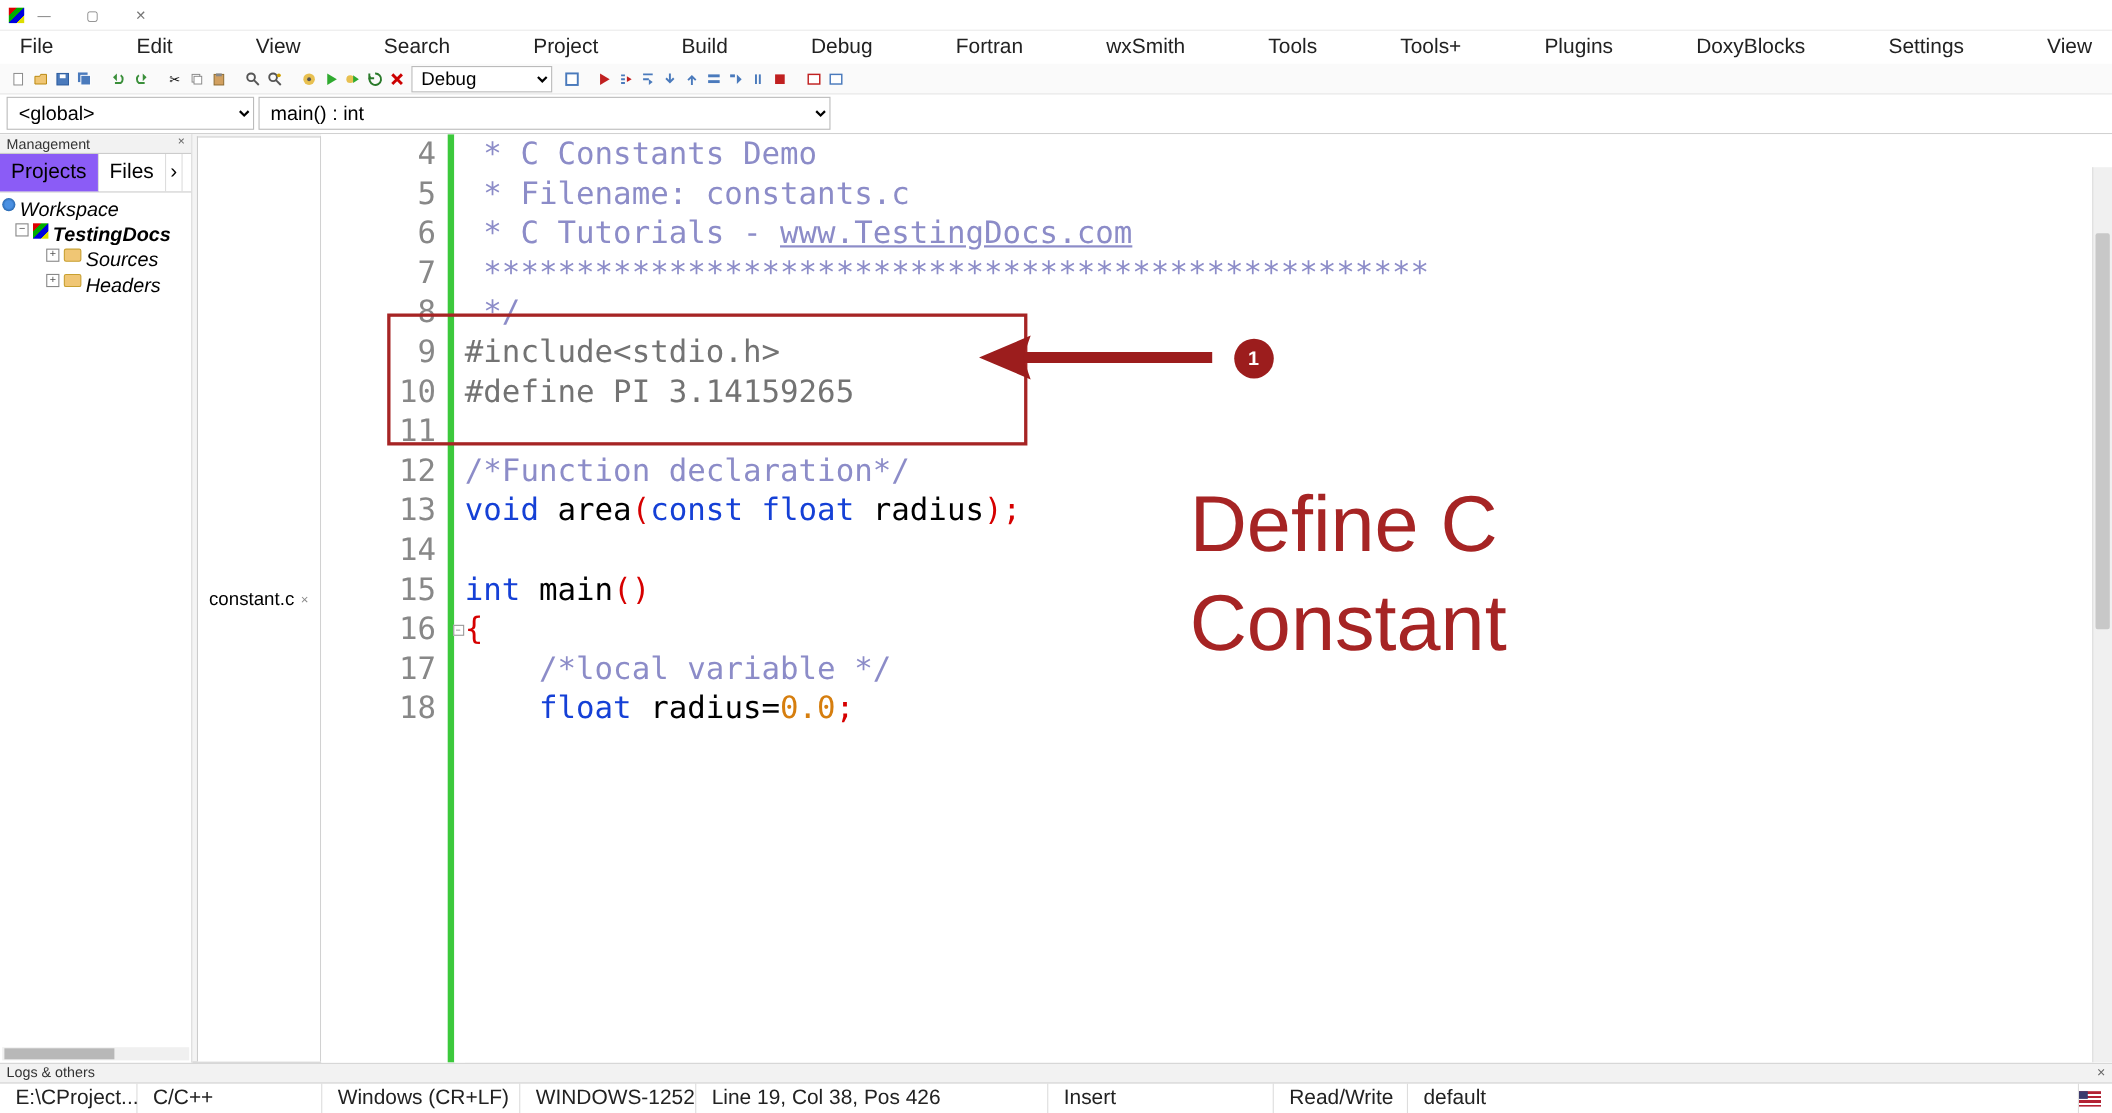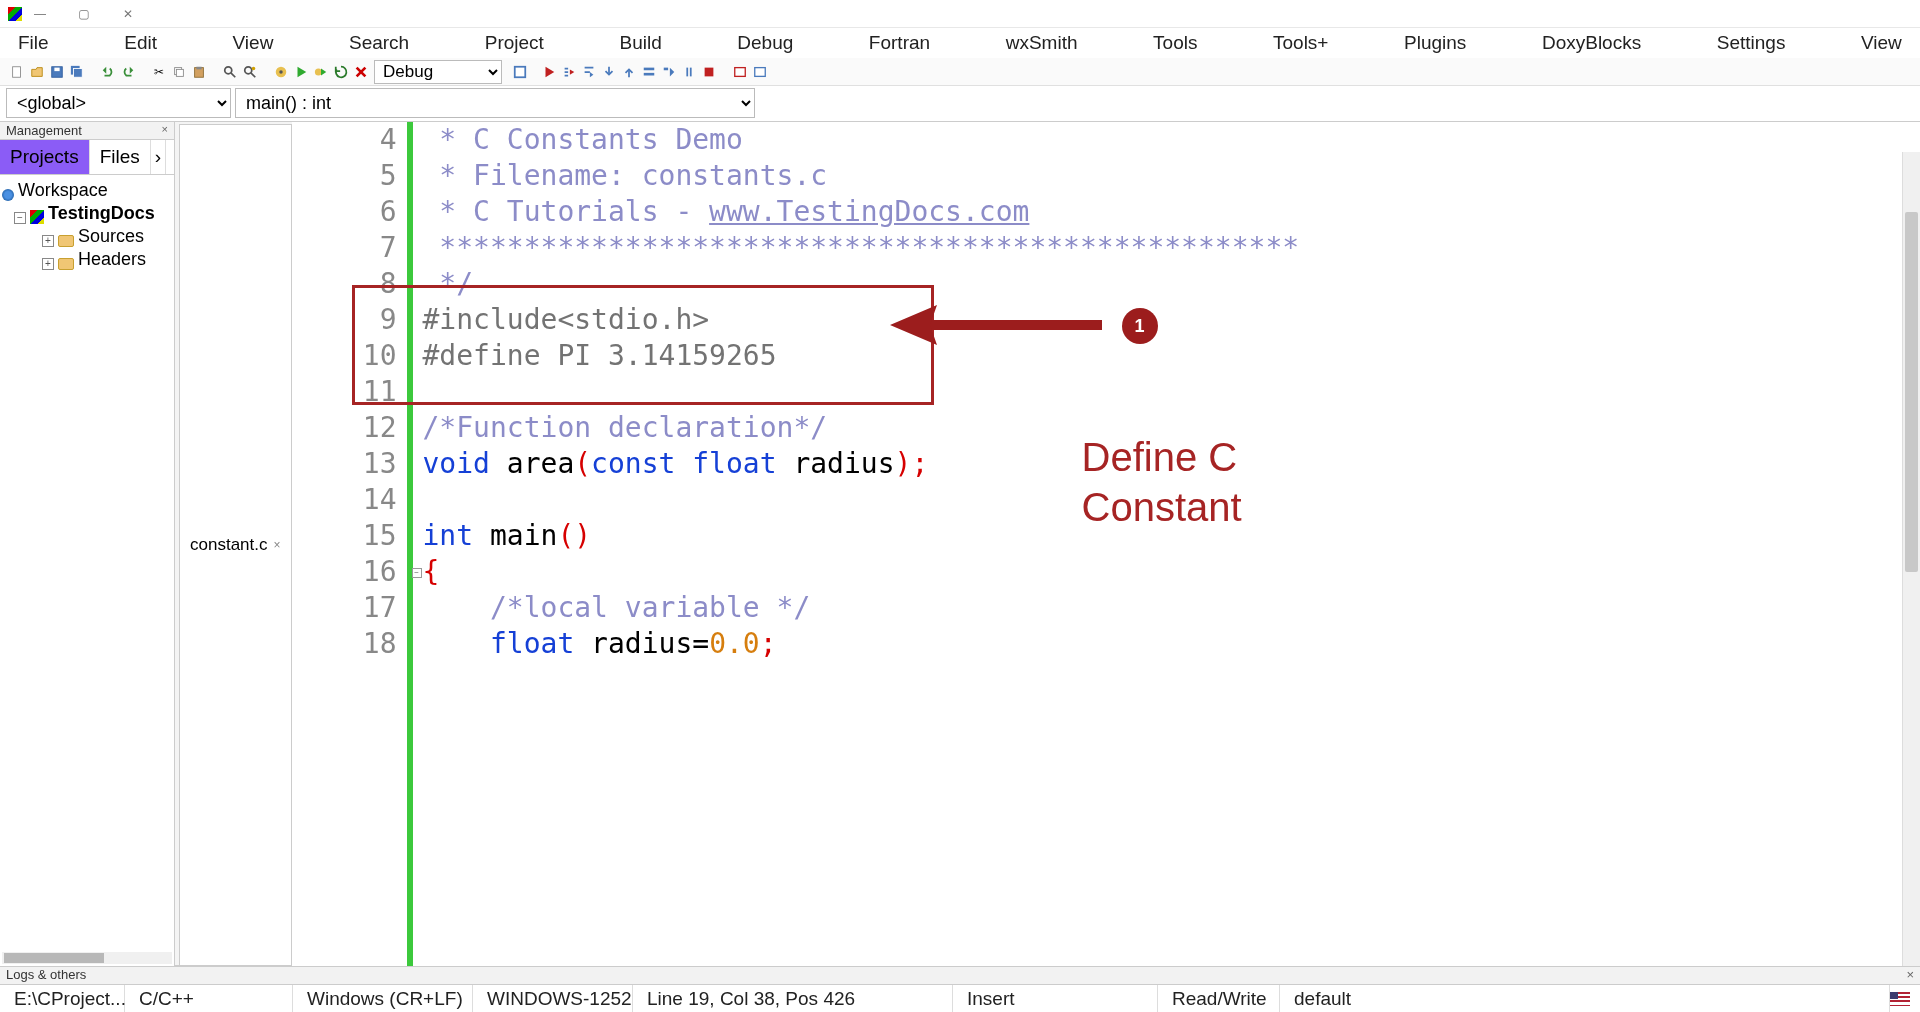--- a/index.html
+++ b/index.html
@@ -33,21 +33,21 @@
 
 .main { display: flex; height: calc(100% - 28px - 30px - 28px - 36px - 18px - 28px); }
 .sidebar { width: 175px; background: #fff; border-right: 1px solid #ccc; overflow: hidden; }
 .sidebar-title { background: #f2f2f2; border-bottom: 1px solid #ccc; padding: 1px 6px; font-size: 13px; color: #333; display: flex; justify-content: space-between; }
 .sidebar-close { cursor: pointer; color: #666; font-size: 11px; }
 .sidebar-tabs { display: flex; border-bottom: 1px solid #ccc; }
 .sidebar-tab { padding: 6px 10px; font-size: 19px; cursor: pointer; border-right: 1px solid #ddd; }
 .sidebar-tab.active { background: #8b5cf6; }
 .sidebar-tab.more { padding: 6px 4px; }
 .tree { padding: 4px 2px; font-size: 18px; }
-.tree-row { display: flex; align-items: flex-end; padding: 1px 0; cursor: pointer; white-space: nowrap; }
+.tree-row { display: flex; align-items: flex-start; padding: 1px 0; cursor: pointer; white-space: nowrap; font-style: italic; }
 .tree-indent1 { padding-left: 12px; }
 .tree-indent2 { padding-left: 40px; }
 .tree-exp { width: 12px; height: 12px; border: 1px solid #888; font-size: 10px; line-height: 10px; text-align: center; margin-right: 4px; color: #555; }
 .tree-icon { width: 16px; height: 14px; margin-right: 4px; display: inline-block; }
 .ws-icon { background: radial-gradient(circle, #4a90e2 40%, #2868b0 70%); border-radius: 50%; width: 12px; height: 12px; }
 .proj-icon { background: linear-gradient(135deg, #d00 25%, #0a0 25% 50%, #00d 50% 75%, #dd0 75%); width: 14px; height: 14px; }
 .fold-icon { background: #f0c674; border-radius: 2px; width: 16px; height: 12px; border: 1px solid #c8a030; }
 .tree-label-bold { font-weight: bold; }
 
 
@@ -69,21 +69,21 @@
 .c-keyword { color: #1540d6; }
 .c-paren { color: #d60000; }
 .c-semi { color: #d60000; }
 .c-number { color: #d67e0e; }
 .c-ident { color: #000; }
 
 
 .anno-box { position: absolute; border: 3px solid #a62424; pointer-events: none; }
 .anno-arrow { position: absolute; pointer-events: none; }
 .anno-badge { position: absolute; width: 36px; height: 36px; background: #9c1d1d; color: #fff; border-radius: 50%; display: flex; align-items: center; justify-content: center; font-size: 18px; font-weight: bold; }
-.anno-text { position: absolute; color: #a62424; font-family: "Segoe UI Light", "Segoe UI", sans-serif; font-size: 40px; font-weight: 300; line-height: 1.25; }
+.anno-text { position: absolute; color: #a62424; font-family: "Segoe UI Light", "Segoe UI", sans-serif; font-size: 72px; font-weight: 300; line-height: 1.25; }
 
 
 .editor-vscroll { position: absolute; right: 0; top: 30px; bottom: 0; width: 18px; background: #f0f0f0; border-left: 1px solid #ddd; }
 .editor-vthumb { position: absolute; left: 2px; right: 2px; top: 60px; height: 360px; background: #c8c8c8; border-radius: 2px; }
 .editor-hscroll { height: 18px; background: #f0f0f0; border-top: 1px solid #ddd; position: relative; }
 .editor-hthumb { position: absolute; top: 2px; bottom: 2px; left: 20px; width: 920px; background: #c8c8c8; border-radius: 2px; }
 .sidebar-hscroll { height: 12px; background: #f0f0f0; position: absolute; bottom: 2px; left: 2px; right: 2px; }
 .sidebar-hthumb { position: absolute; top: 1px; bottom: 1px; left: 2px; width: 100px; background: #b8b8b8; }
 .sidebar { position: relative; }
 

